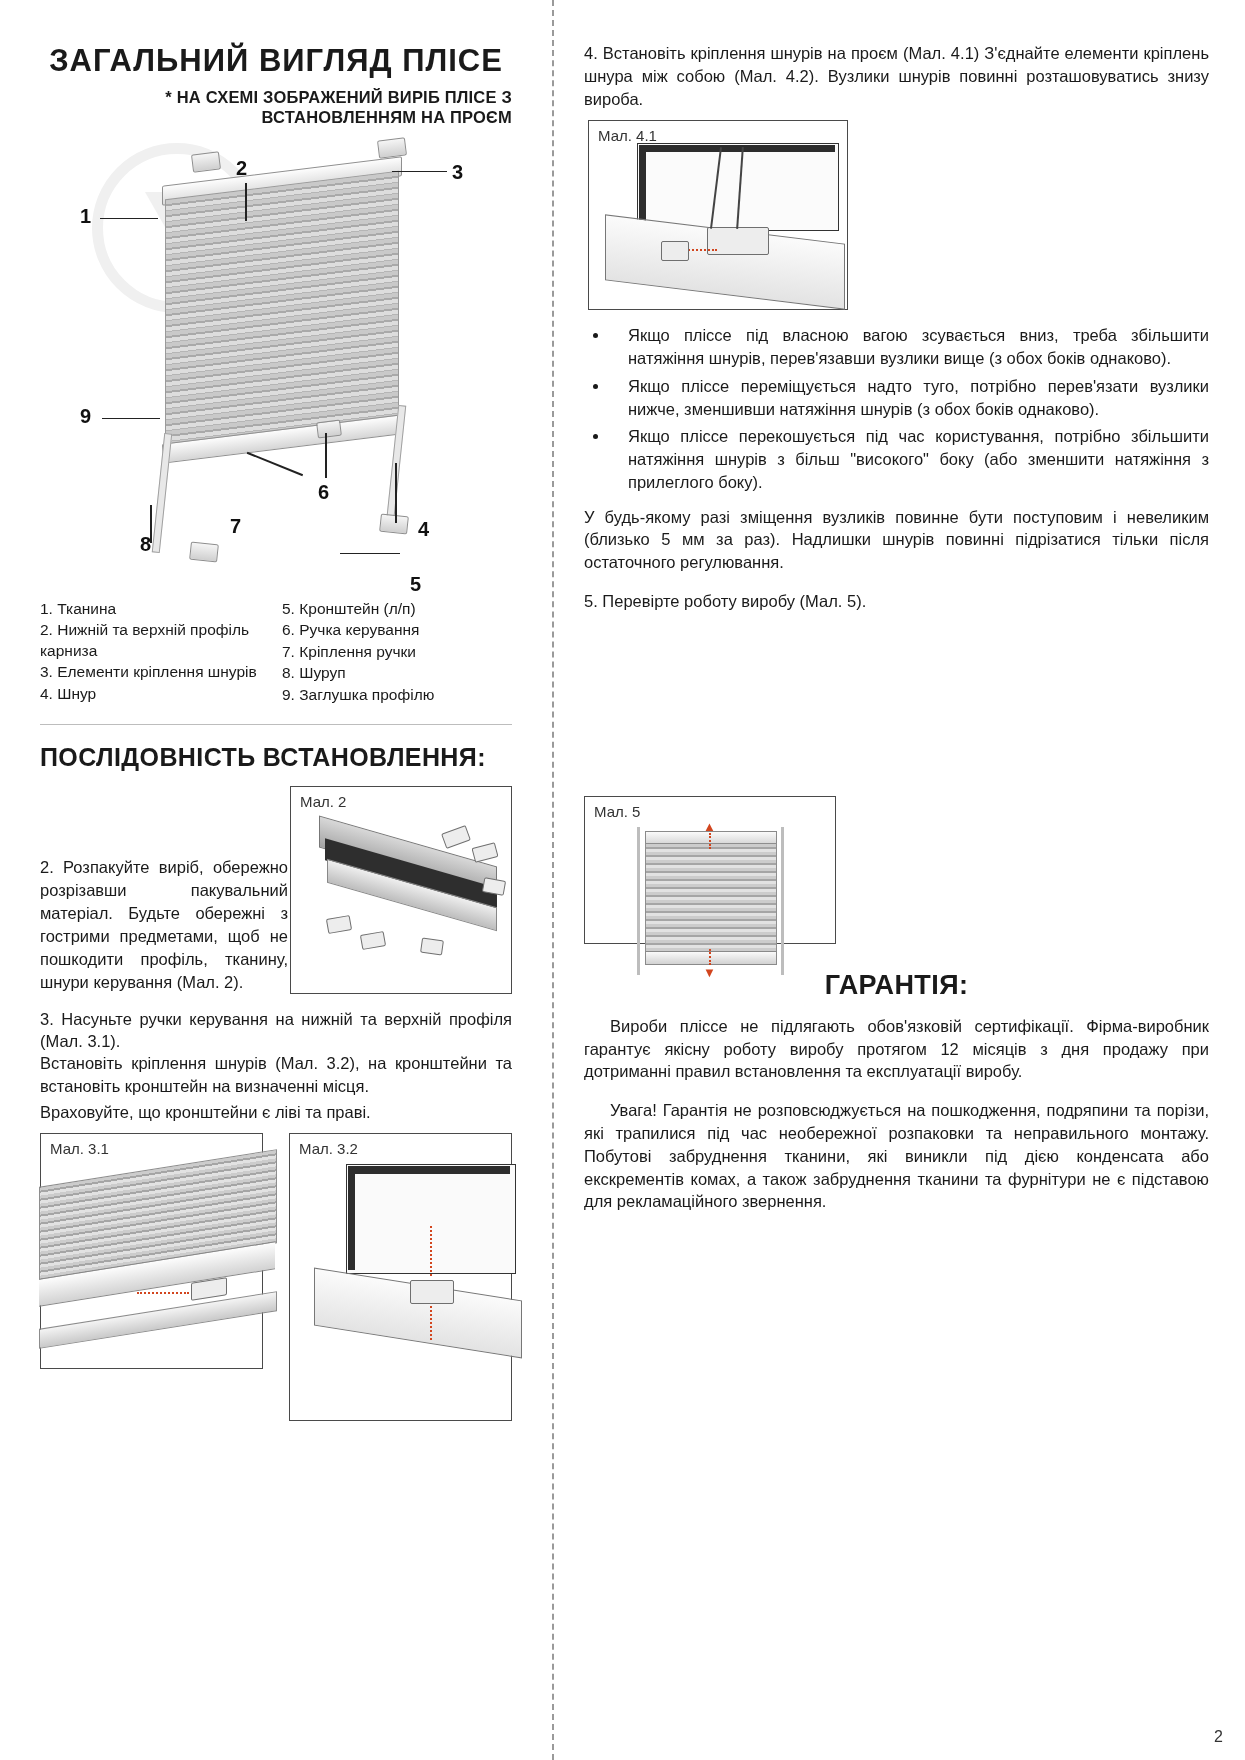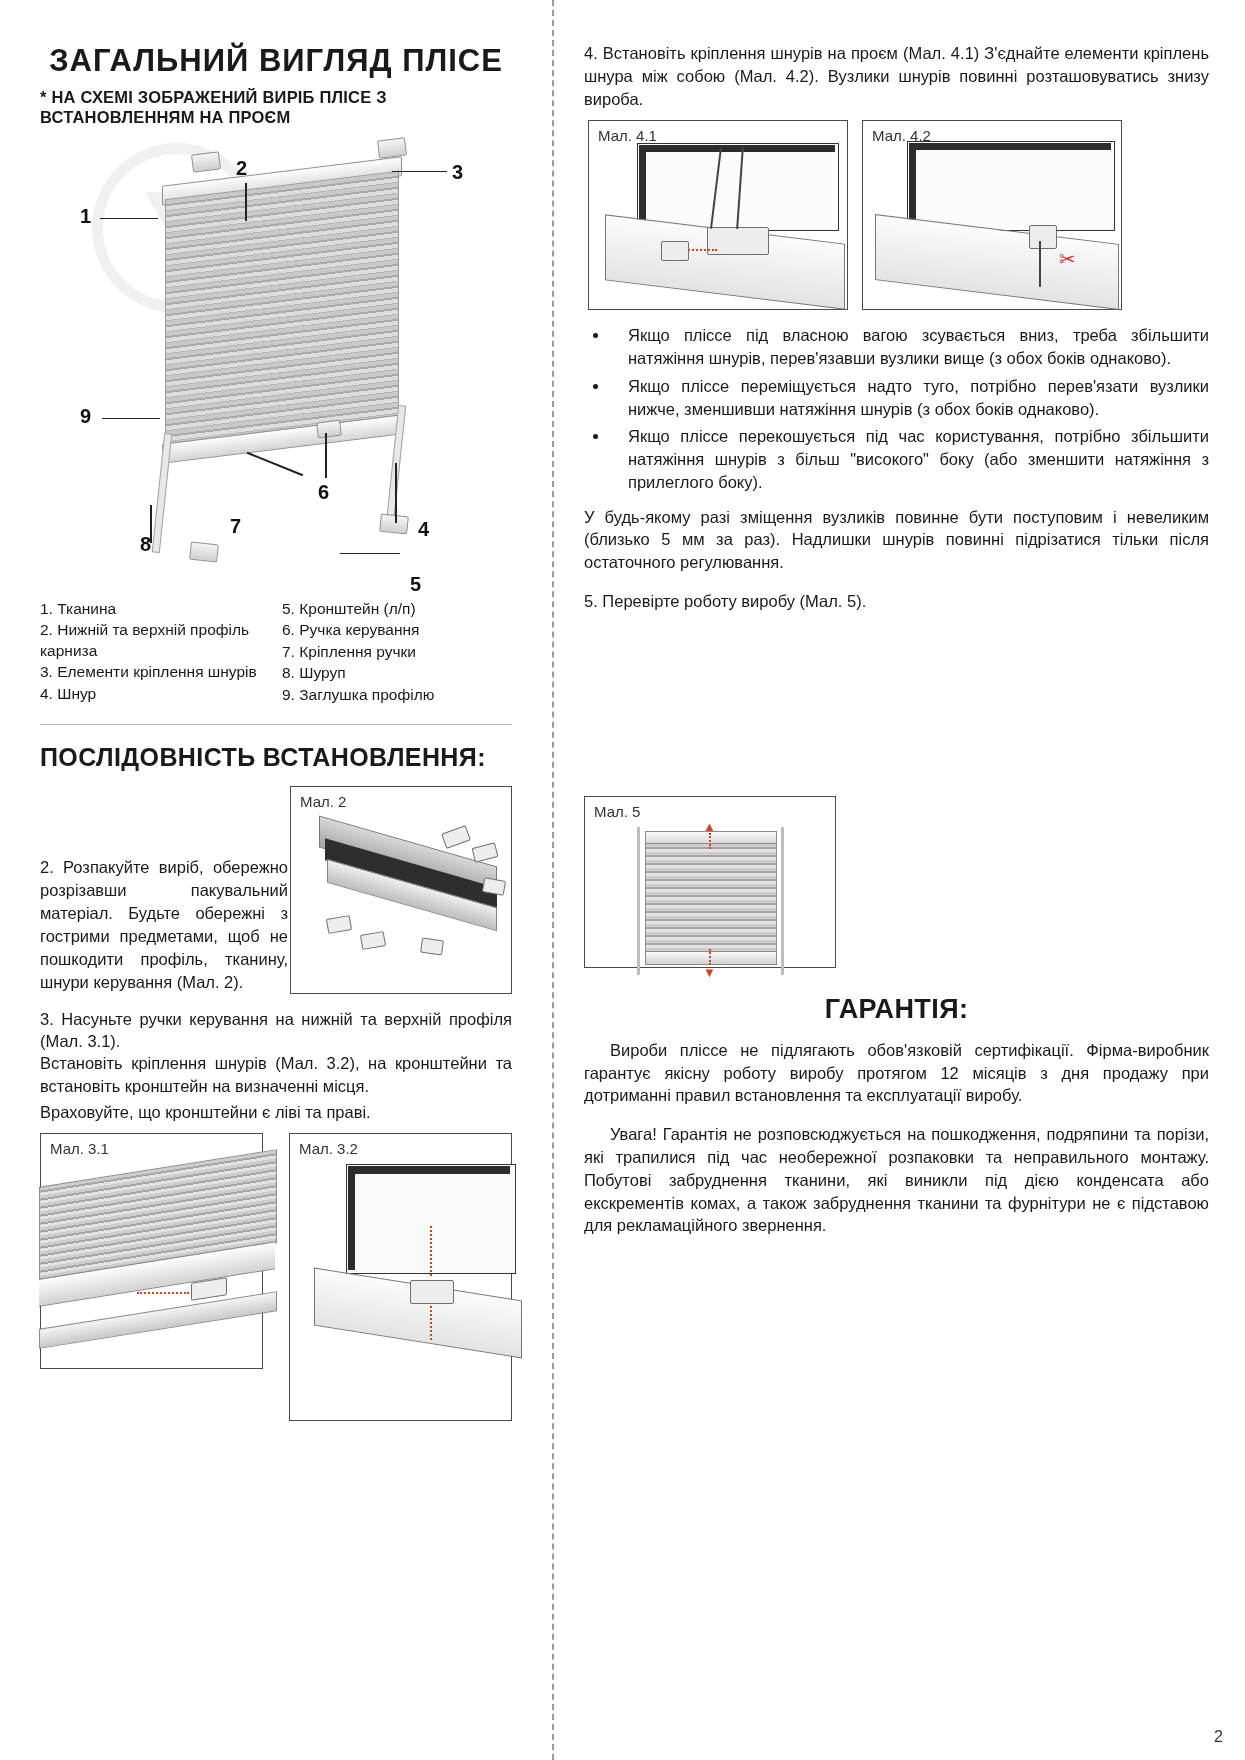--- a/index.html
+++ b/index.html
@@ -50,21 +50,21 @@
   }
   h1.title {
     font-size: 31px;
     font-weight: bold;
     text-align: center;
     letter-spacing: 1px;
     margin: 14px 0 2px 0;
     line-height: 1.12;
   }
   .subtitle {
-    text-align: left;
+    text-align: right;
     font-size: 16.5px;
     font-weight: bold;
     line-height: 1.22;
     margin: 8px 0 0 0;
     letter-spacing: 0.2px;
   }
   
   .diagram-wrap {
     position: relative;
     width: 472px;
@@ -233,21 +233,21 @@
     text-align: justify;
     padding-left: 18px;
   }
   .check-row {
     display: flex;
     gap: 16px;
     align-items: flex-start;
     margin-top: 16px;
     flex-direction: column;
   }
-  .fig5 { width: 252px; height: 172px; }
+  .fig5 { width: 252px; height: 148px; }
   h2.warranty {
     font-size: 27px;
     font-weight: bold;
     text-align: center;
     margin: 26px 0 14px 0;
     letter-spacing: 0.4px;
   }
   .page-num {
     position: absolute;
     right: 22px;
@@ -428,30 +428,20 @@
         <div class="dark-band" style="left:50px; top:24px; width:196px; height:7px;"></div>
         <div class="dark-band" style="left:50px; top:31px; width:7px; height:76px;"></div>
         <div class="sill" style="left:16px; top:108px; width:238px; height:64px; transform:skewY(7deg);"></div>
         <div class="small-plate" style="left:118px; top:106px; width:60px; height:26px;"></div>
         <div class="cord" style="left:126px; top:26px; height:82px; transform:rotate(7deg);"></div>
         <div class="cord" style="left:150px; top:26px; height:82px; transform:rotate(4deg);"></div>
         <div class="dotted-red" style="left:92px; top:128px; width:36px;"></div>
         <div class="small-plate" style="left:72px; top:120px; width:26px; height:18px;"></div>
       </div>
 
-      <div class="fig fig42">
-        <span class="fig-label">Мал. 4.2</span>
-        <div class="win-glass" style="left:44px; top:20px; width:206px; height:88px; background:#fbfbfb;"></div>
-        <div class="dark-band" style="left:46px; top:22px; width:202px; height:7px;"></div>
-        <div class="dark-band" style="left:46px; top:29px; width:7px; height:78px;"></div>
-        <div class="sill" style="left:12px; top:108px; width:242px; height:64px; transform:skewY(7deg);"></div>
-        <div class="small-plate" style="left:166px; top:104px; width:26px; height:22px;"></div>
-        <div class="cord" style="left:176px; top:120px; height:46px;"></div>
-        <div style="position:absolute; left:196px; top:126px; font-size:20px; color:#c33;">✂</div>
-      </div>
     </div>
 
     <ul class="bullets">
       <li>Якщо пліссе під власною вагою зсувається вниз, треба збільшити натяжіння шнурів, перев'язавши вузлики вище (з обох боків однаково).</li>
       <li>Якщо пліссе переміщується надто туго, потрібно перев'язати вузлики нижче, зменшивши натяжіння шнурів (з обох боків однаково).</li>
       <li>Якщо пліссе перекошується під час користування, потрібно збільшити натяжіння шнурів з більш "високого" боку (або зменшити натяжіння з прилеглого боку).</li>
     </ul>
 
     <div class="para">У будь-якому разі зміщення вузликів повинне бути поступовим і невеликим (близько 5 мм за раз). Надлишки шнурів повинні підрізатися тільки після остаточного регулювання.</div>
 

